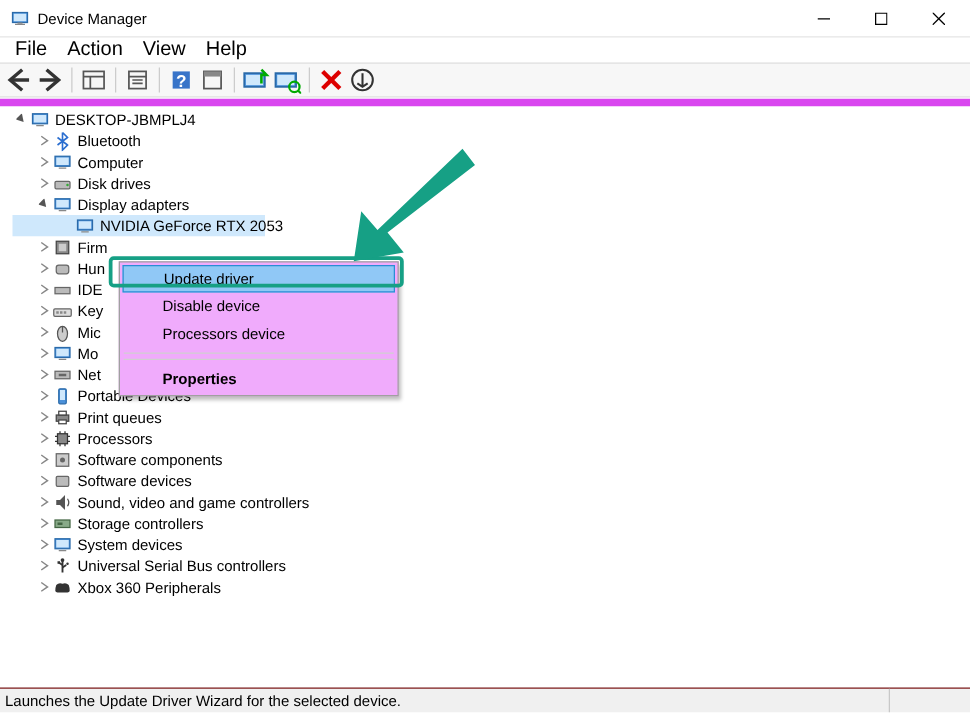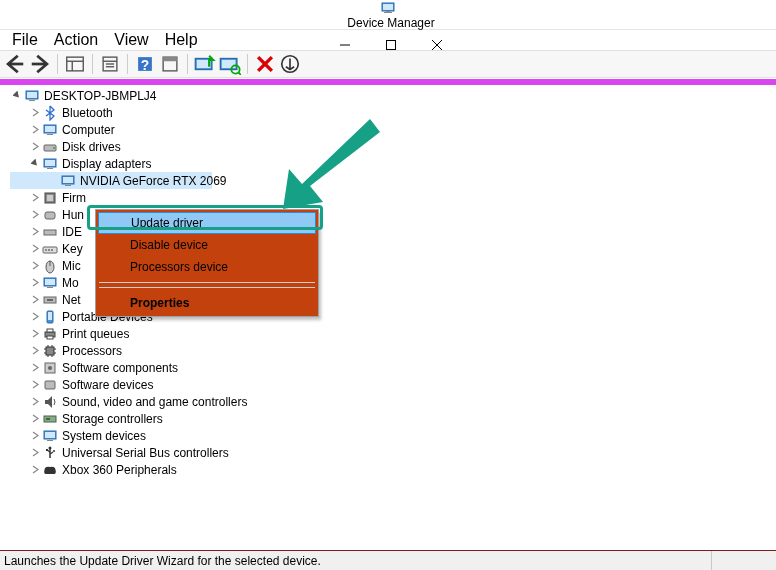--- a/index.html
+++ b/index.html
@@ -13,21 +13,20 @@
     overflow: hidden;
     position: relative;
   }
   
   .titlebar {
     height: 30px;
     display: flex;
     align-items: center;
     padding: 0 2px 0 8px;
     border-bottom: 1px solid #e5e5e5;
-    flex-direction: column;
   }
   .titlebar .app-icon { width: 16px; height: 16px; margin-right: 6px; }
   .titlebar .title { flex: 1; font-size: 12px; }
   .win-controls { display: flex; }
   .win-btn {
     width: 46px; height: 30px;
     display: flex; align-items: center; justify-content: center;
     cursor: default;
   }
   .win-btn svg { width: 10px; height: 10px; }
@@ -101,21 +100,21 @@
   }
   .status-sep {
     position:absolute; right:64px; top:0; bottom:0;
     width:1px; background:#c8c8c8;
   }
   
   .context-menu {
     position: absolute;
     left: 95px; top: 209px;
     width: 224px;
-    background: #c2410c;
+    background: #f0abfc;
     border: 1px solid #a0a0a0;
     box-shadow: 2px 3px 3px rgba(0,0,0,0.25);
     padding: 2px;
     font-size: 12px;
     z-index: 10;
   }
   .ctx-item {
     display:flex; align-items:center;
     height: 22px;
     padding: 0 20px 0 32px;
@@ -332,21 +331,21 @@
     </div>
     <div class="tree-row" style="padding-left:36px;background:#cfe8fc;width:202px">
       <span class="exp"></span>
       <span class="node-icon">
           <svg viewBox="0 0 16 16">
             <rect x="2" y="3" width="12" height="8" fill="#4a90d9" stroke="#2a6aa9"></rect>
             <rect x="3" y="4" width="10" height="6" fill="#cfe8fc"></rect>
             <rect x="5" y="12" width="6" height="1" fill="#888"></rect>
           </svg>
         </span>
-      <span class="node-label">NVIDIA GeForce RTX 2069</span>
+      <span class="node-label">NVIDIA GeForce RTX 2053</span>
     </div>
 
     <div class="tree-row" style="padding-left:18px">
       <span class="exp">
           <svg viewBox="0 0 9 9">
             <path d="M2 1 L7 4.5 L2 8" fill="none" stroke="#888" stroke-width="1.2"></path>
           </svg>
         </span>
       <span class="node-icon">
           <svg viewBox="0 0 16 16">

